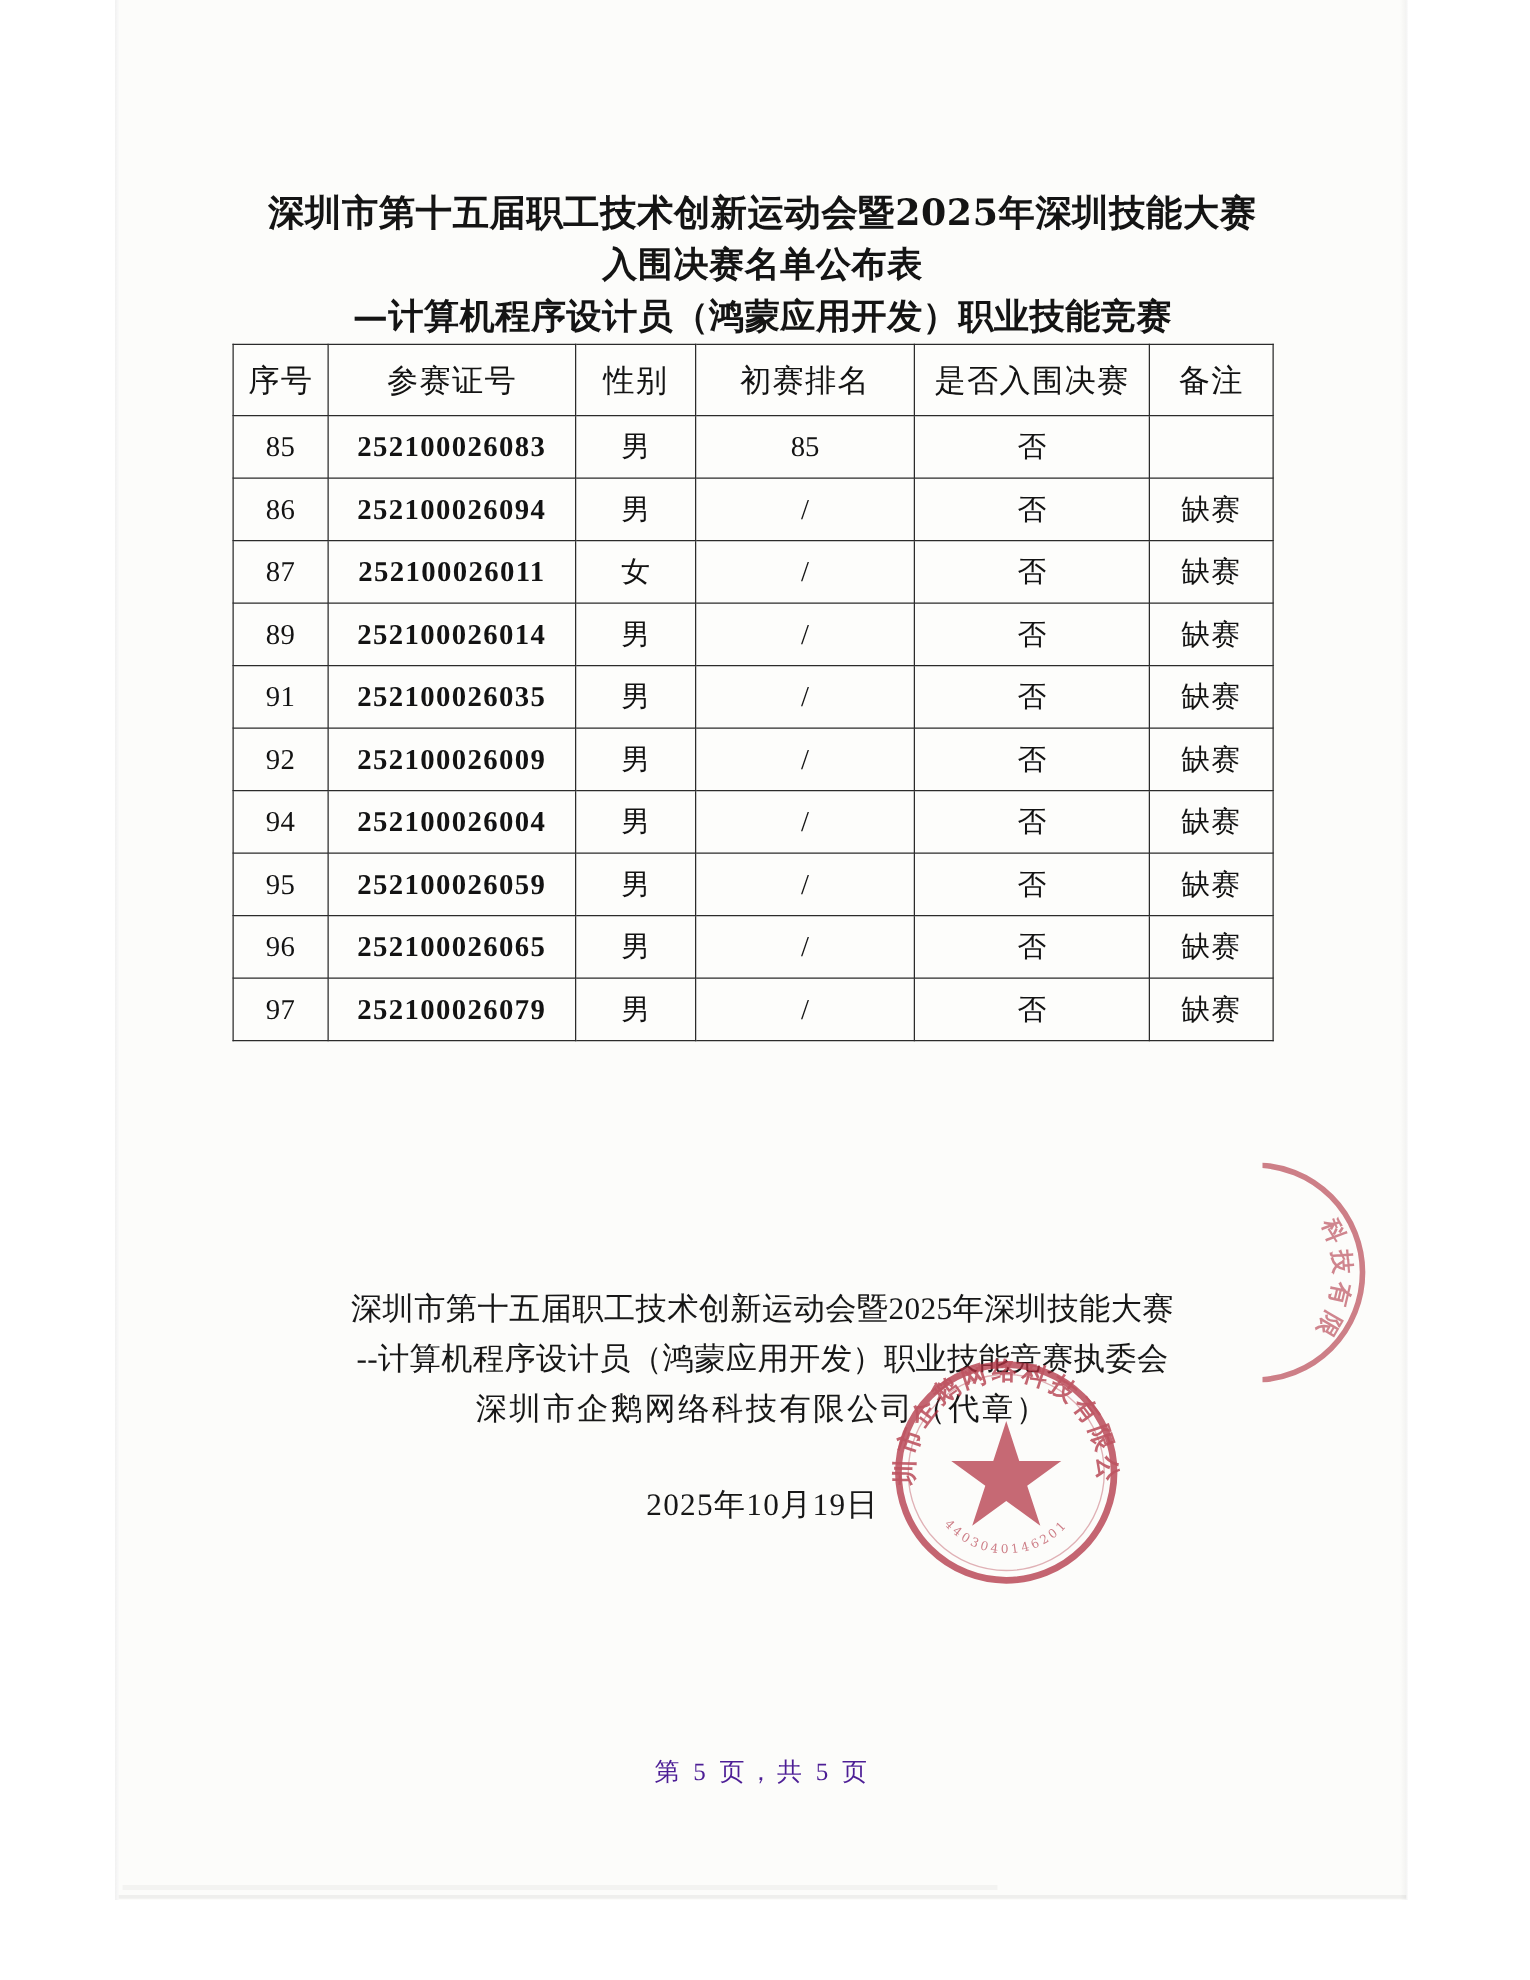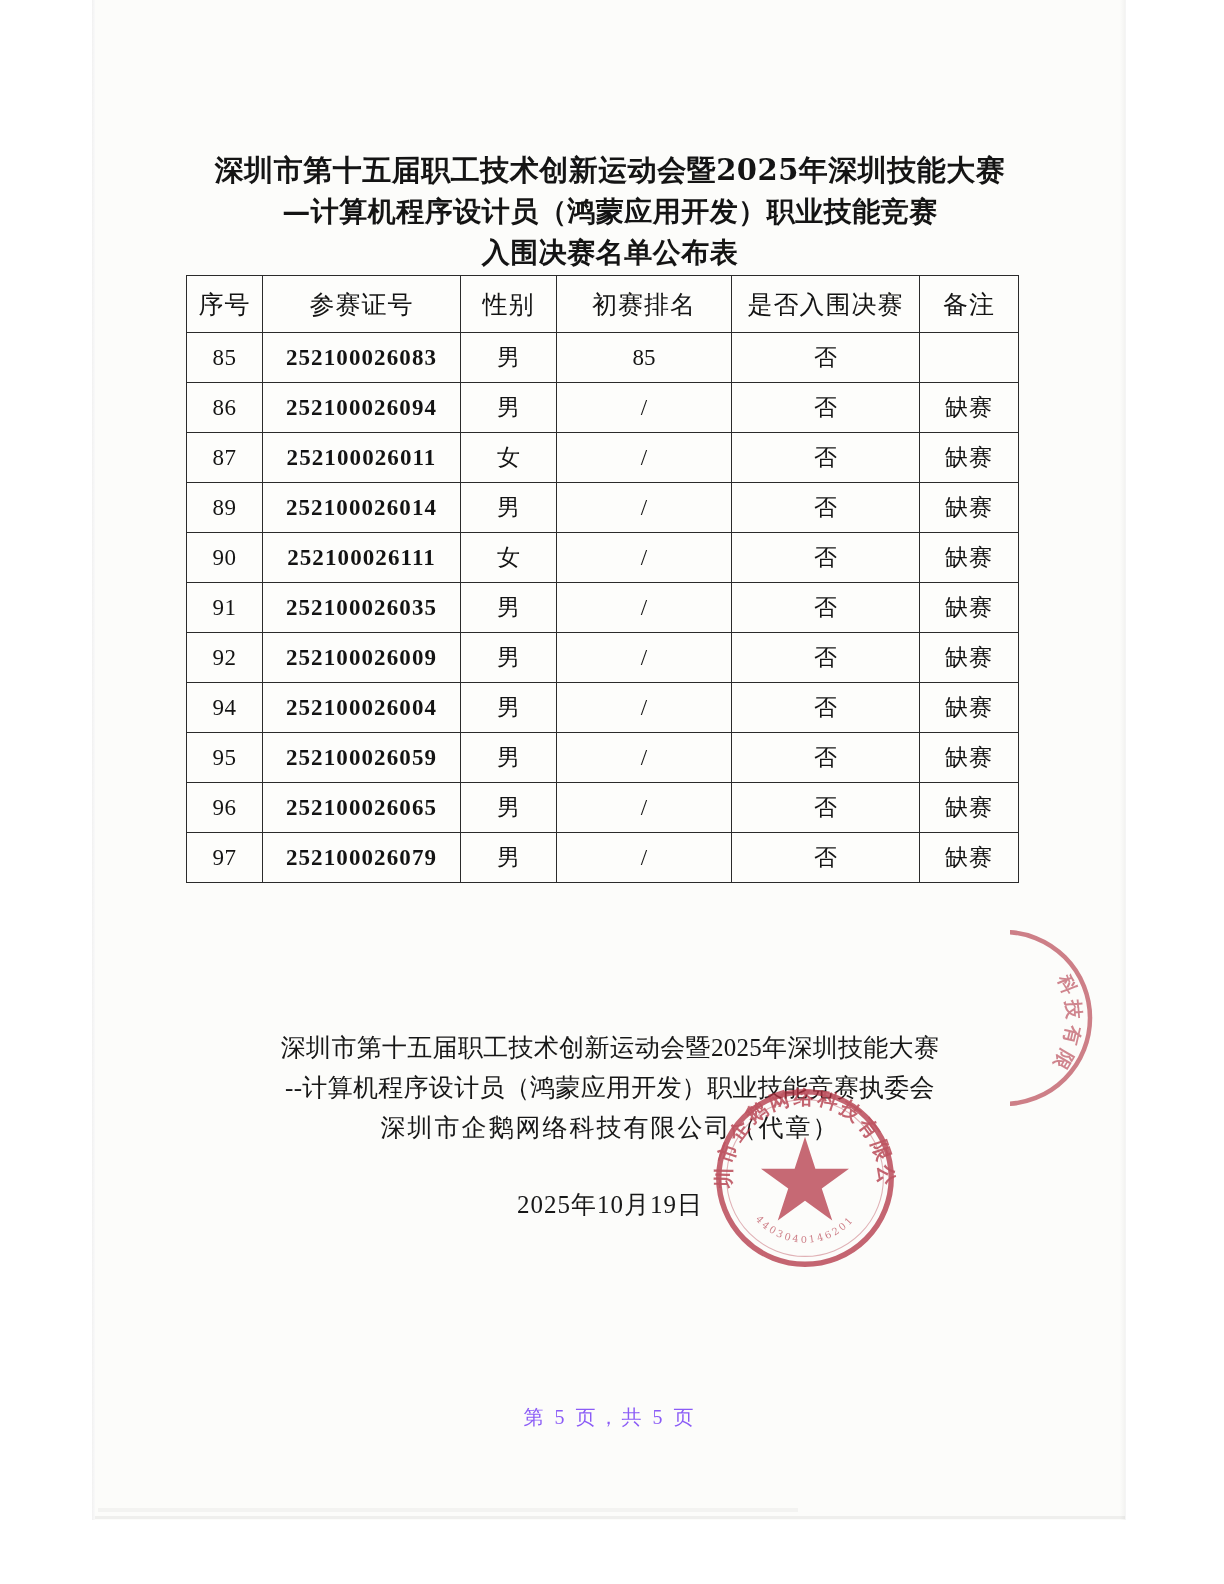--- a/index.html
+++ b/index.html
@@ -165,21 +165,21 @@
   }
 
   
   #page-footer {
     position: absolute;
     left: 150px;
     top: 1404px;
     width: 920px;
     text-align: center;
     font-size: 20px;
-    color: #8b5cf6;
+    color: #4c1d95;
     letter-spacing: 3px;
     font-family: "Liberation Serif", "DejaVu Serif", serif;
   }
 
   
   .seal {
     position: absolute;
     pointer-events: none;
   }
   #seal-main {
@@ -204,22 +204,22 @@
 <div id="paper-shadow-left"></div>
 <div id="paper"></div>
 <div id="paper-shadow-right"></div>
 <div id="paper-bottom-edge"></div>
 <div id="scan-streak"></div>
 
 <div id="content">
 
   <div class="doc-title">
     <div class="title-line l1">深圳市第十五届职工技术创新运动会暨2025年深圳技能大赛</div>
+    <div class="title-line l3">入围决赛名单公布表</div>
     <div class="title-line l2">—计算机程序设计员（鸿蒙应用开发）职业技能竞赛</div>
-    <div class="title-line l3">入围决赛名单公布表</div>
   </div>
 
   <div id="table-wrap">
     <table class="roster">
       <colgroup>
         <col class="w-num">
           <col class="w-cert">
           <col class="w-sex">
         <col class="w-rank">
           <col class="w-final">
@@ -262,28 +262,20 @@
           </tr>
           <tr>
             <td class="c-num">89</td>
             <td class="c-cert">252100026014</td>
             <td class="c-sex">男</td>
             <td class="c-rank">/</td>
             <td class="c-final">否</td>
             <td class="c-note">缺赛</td>
           </tr>
           <tr>
-            <td class="c-num">90</td>
-            <td class="c-cert">252100026111</td>
-            <td class="c-sex">女</td>
-            <td class="c-rank">/</td>
-            <td class="c-final">否</td>
-            <td class="c-note">缺赛</td>
-          </tr>
-          <tr>
             <td class="c-num">91</td>
             <td class="c-cert">252100026035</td>
             <td class="c-sex">男</td>
             <td class="c-rank">/</td>
             <td class="c-final">否</td>
             <td class="c-note">缺赛</td>
           </tr>
           <tr>
             <td class="c-num">92</td>
             <td class="c-cert">252100026009</td>

